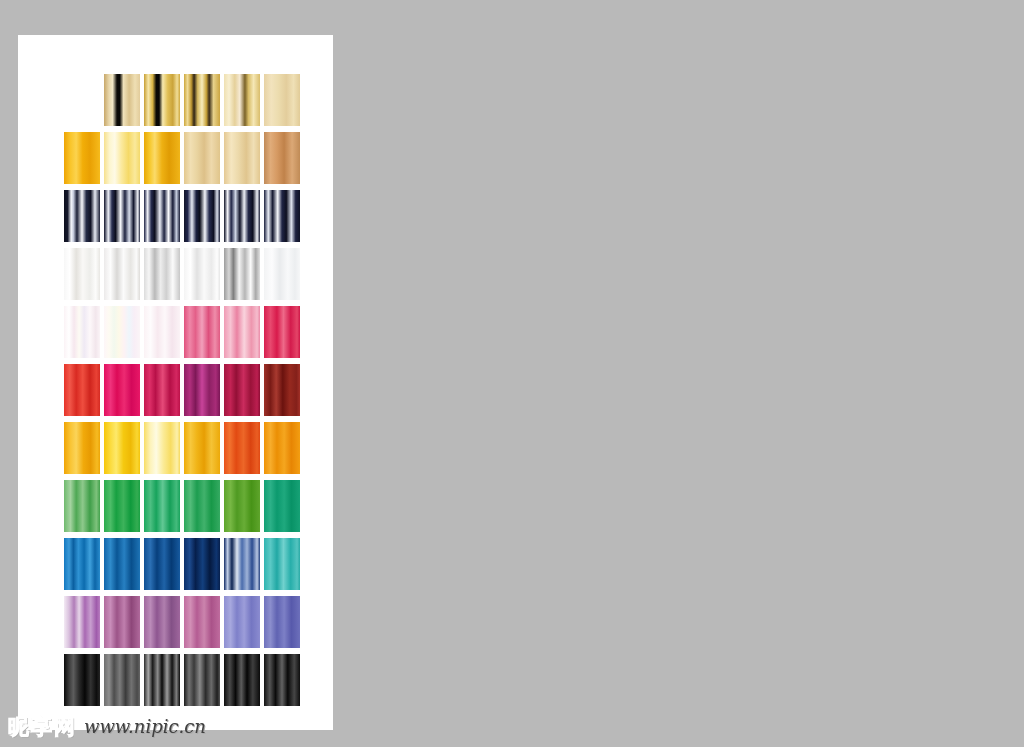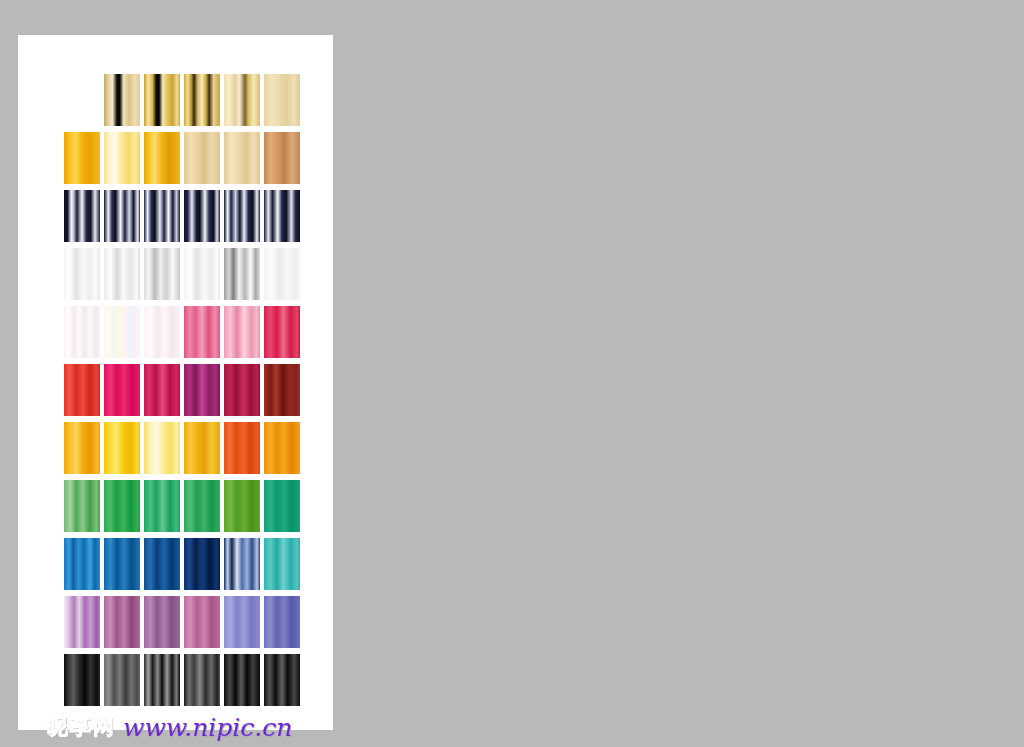--- a/index.html
+++ b/index.html
@@ -56,37 +56,36 @@
   
   #watermark {
     position: absolute;
     left: 8px;
     top: 712px;
     height: 30px;
     display: flex;
     align-items: center;
     gap: 7px;
     pointer-events: none;
-    margin-left: 39px;
   }
   #wm-cn {
     font-family: "DejaVu Sans", sans-serif;
     font-size: 21px;
     font-weight: bold;
     letter-spacing: 2px;
     color: #d2d2d2;
     -webkit-text-stroke: 1px #ffffff;
     text-shadow: 1px 1px 0 #a9a9a9;
     line-height: 1;
   }
   #wm-url {
     font-family: "DejaVu Serif", serif;
     font-style: italic;
-    font-size: 25px;
-    color: #6d28d9;
+    font-size: 18px;
+    color: #404040;
     text-shadow: 1px 1px 0 #ababab;
     line-height: 1;
   }
 
   
   #id-strip {
     position: absolute;
     right: 16px;
     top: 719px;
     height: 19px;

